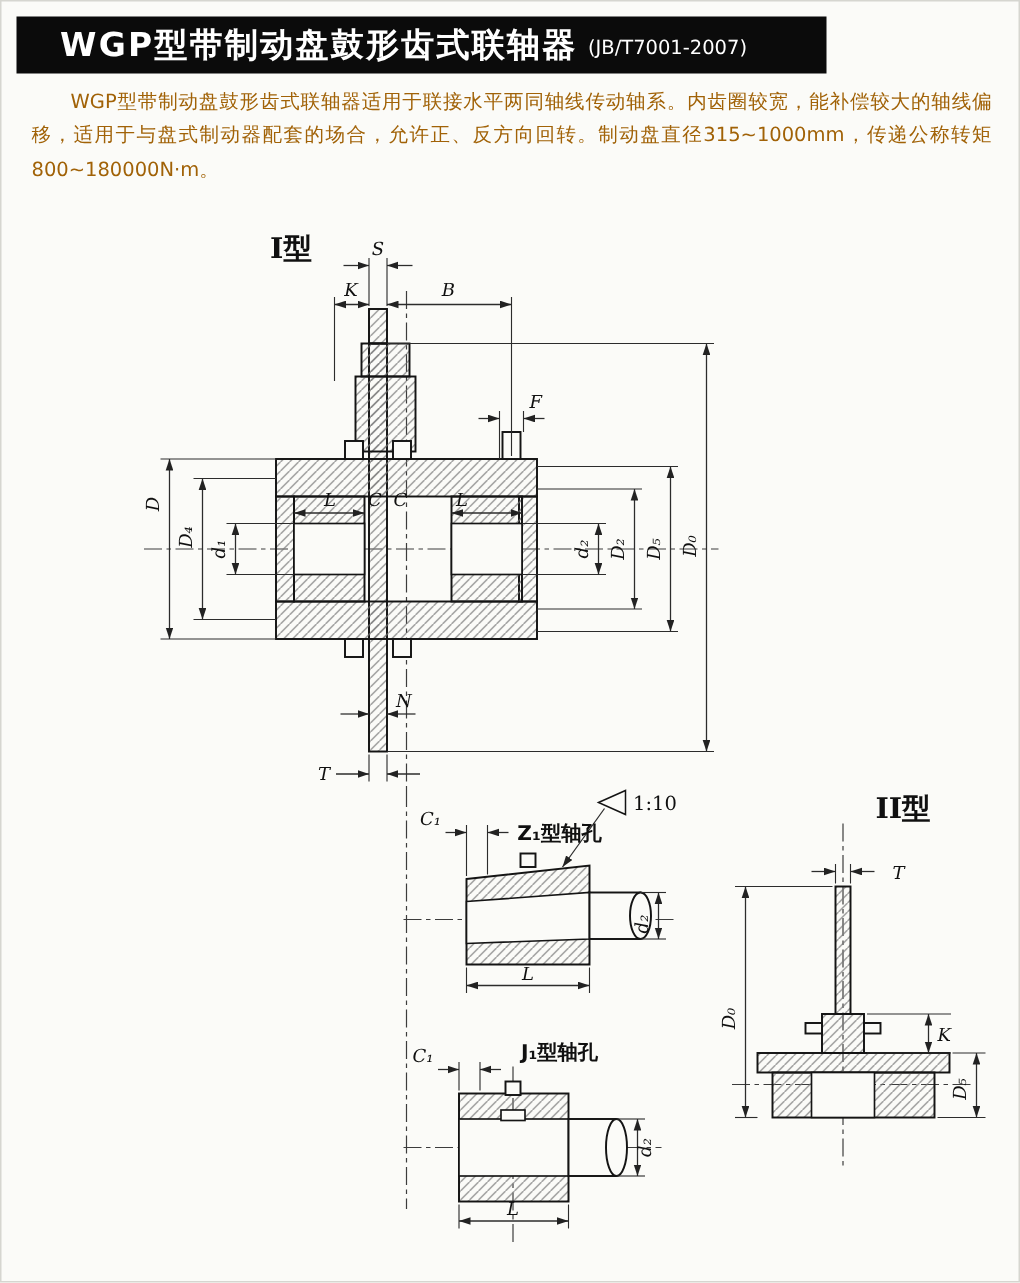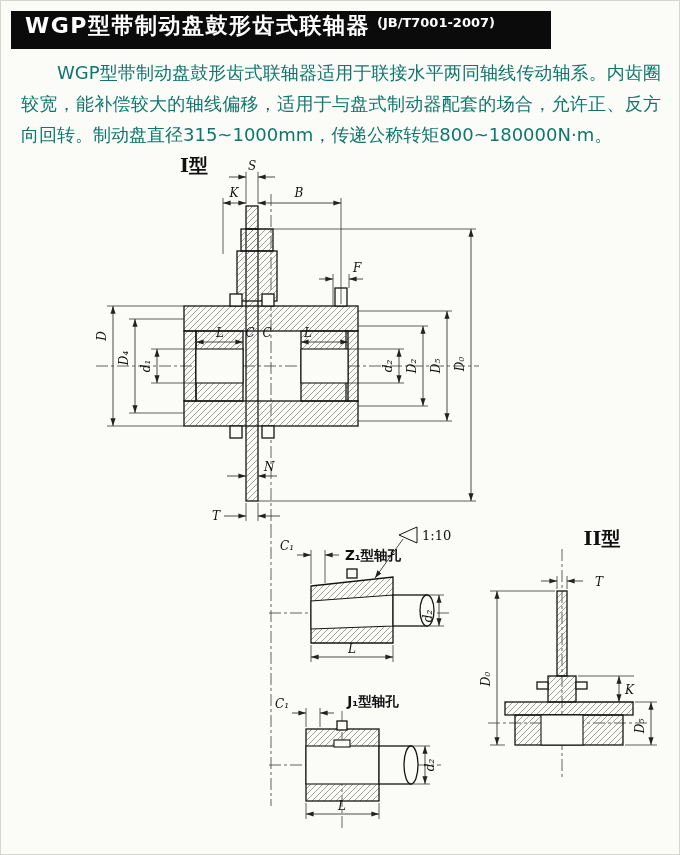--- a/index.html
+++ b/index.html
@@ -3,29 +3,29 @@
 <meta charset="utf-8">
 <style>
   html,body { margin:0; padding:0; background:#e9e9e5; }
   .page {
     position:relative; width:680px; height:855px; margin:0 auto;
     background:#fbfbf8; border:1px solid #d6d6d0; box-sizing:border-box;
     font-family:"DejaVu Sans", sans-serif; overflow:hidden;
   }
   .banner {
     position:absolute; top:10px; left:10px; width:540px; height:38px;
-    background:#0b0b0b; color:#ffffff; display:flex; 
-    padding-left:14px; box-sizing:border-box;
+    background:#0b0b0b; color:#ffffff; display:flex; align-items:center;
+    padding-left:29px; box-sizing:border-box;
   }
   .banner .title { font-size:22px; font-weight:bold; letter-spacing:1.5px; }
-  .banner .std   { font-size:13px; font-weight:bold; margin-left:7px; margin-top:4px; }
+  .banner .std   { font-size:13px; font-weight:normal; margin-left:7px; margin-top:4px; }
   .paras { position:absolute; top:57px; left:20px; right:18px; }
   .paras p {
-    margin:0 0 3px 0; font-size:18px; line-height:1.72;
-    text-align:justify; text-indent:2em; color:#0f766e;
+    margin:0 0 3px 0; font-size:13px; line-height:1.72;
+    text-align:justify; text-indent:2em; color:#a16207;
   }
   .drawing-svg { position:absolute; top:145px; left:0; }
   svg text { font-family:"DejaVu Serif", serif; }
   .dimt { font-size:12px; font-style:italic; fill:#101010; }
   .lbl  { font-size:13px; fill:#101010; }
   .cn   { font-size:13.5px; font-weight:bold; fill:#101010; font-family:"DejaVu Sans", sans-serif; }
   .type { font-size:19px; font-weight:bold; fill:#101010; }
   .cl   { stroke:#3c3c3c; stroke-width:0.8; stroke-dasharray:12 3 3 3; fill:none; }
   .ext  { stroke:#2c2c2c; stroke-width:0.75; fill:none; }
   .dim  { stroke:#2c2c2c; stroke-width:0.85; fill:none; }

